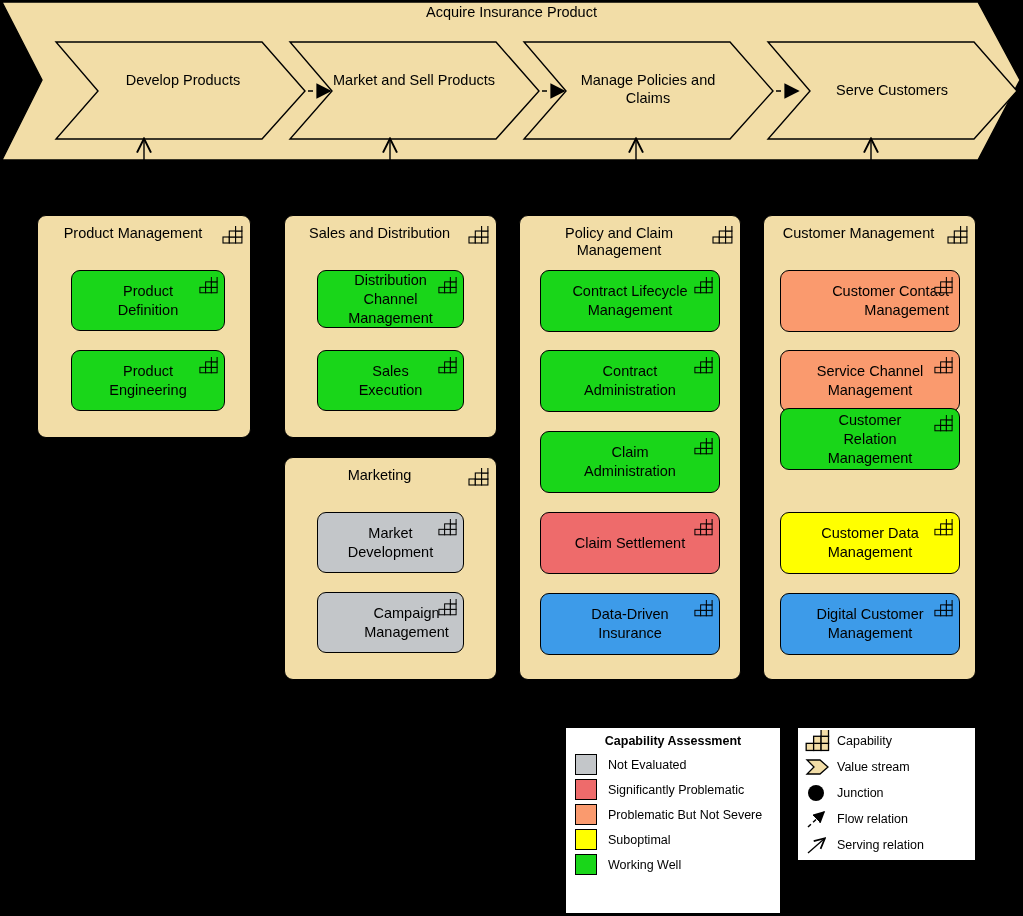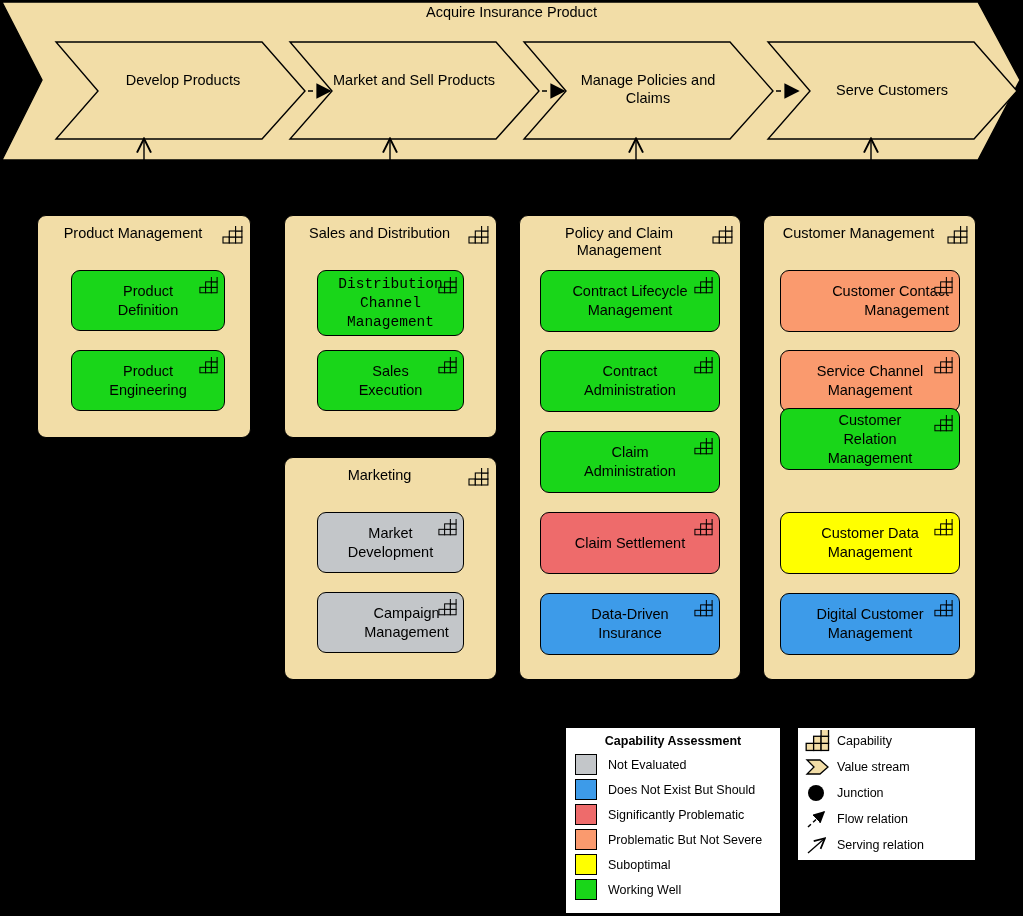--- a/index.html
+++ b/index.html
@@ -156,21 +156,21 @@
             <g stroke="#000" stroke-width="1.1" fill="#F2DDA7">
               <rect x="1" y="11" width="6.3" height="6"></rect>
               <rect x="7.3" y="11" width="6.3" height="6"></rect>
               <rect x="13.6" y="11" width="6.3" height="6"></rect>
               <rect x="7.3" y="5" width="6.3" height="6"></rect>
               <rect x="13.6" y="5" width="6.3" height="6"></rect>
               <rect x="13.6" y="-1" width="6.3" height="6"></rect>
             </g>
           </svg></div>
       </div>
-      <div class="cap" style="left: 317px; top: 270px; width: 147px; height: 66px; background: rgb(25, 214, 25); font-family: Liberation Mono, monospace;">
+      <div class="cap" style="left: 317px; top: 270px; width: 147px; height: 58px; background: rgb(25, 214, 25);">
         <div class="cap-label" style="white-space: pre-line;">Distribution
 Channel
 Management</div>
         <div class="cap-icon"><svg viewBox="0 0 22 18" width="100%" height="100%">
             <g stroke="#000" stroke-width="1.1" fill="#19D619">
               <rect x="1" y="11" width="6.3" height="6"></rect>
               <rect x="7.3" y="11" width="6.3" height="6"></rect>
               <rect x="13.6" y="11" width="6.3" height="6"></rect>
               <rect x="7.3" y="5" width="6.3" height="6"></rect>
               <rect x="13.6" y="5" width="6.3" height="6"></rect>
@@ -401,24 +401,20 @@
           </svg></div>
       </div>
     </div>
 
   <div class="legend" style="left:565px;top:727px;height:187px;width:216px;">
     <div class="legend-title">Capability Assessment</div>
     <div id="assess-host">
         <div class="legend-row">
           <div class="swatch" style="background: rgb(195, 198, 201);"></div>
           <div class="legend-text">Not Evaluated</div>
-        </div>
-        <div class="legend-row">
-          <div class="swatch" style="background: rgb(61, 155, 233);"></div>
-          <div class="legend-text">Does Not Exist But Should</div>
         </div>
         <div class="legend-row">
           <div class="swatch" style="background: rgb(238, 107, 107);"></div>
           <div class="legend-text">Significantly Problematic</div>
         </div>
         <div class="legend-row">
           <div class="swatch" style="background: rgb(250, 154, 110);"></div>
           <div class="legend-text">Problematic But Not Severe</div>
         </div>
         <div class="legend-row">

